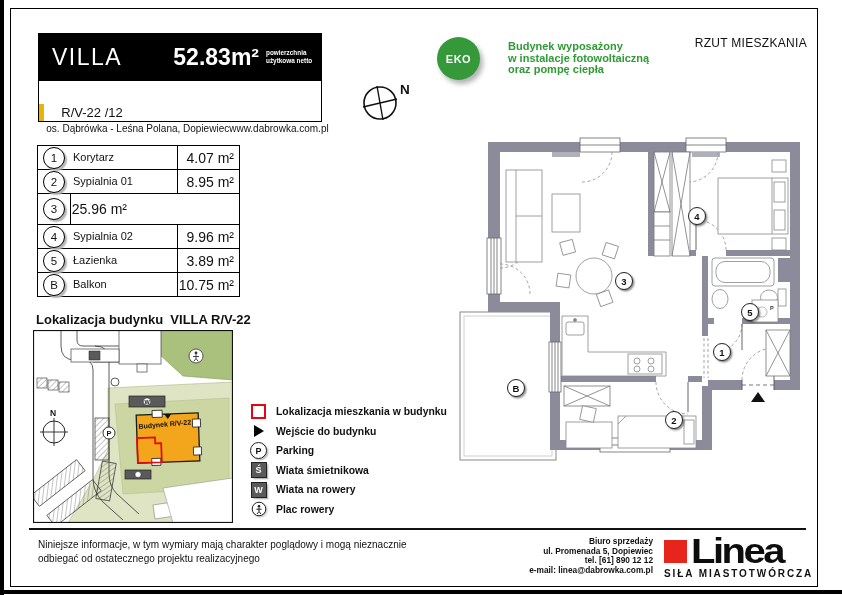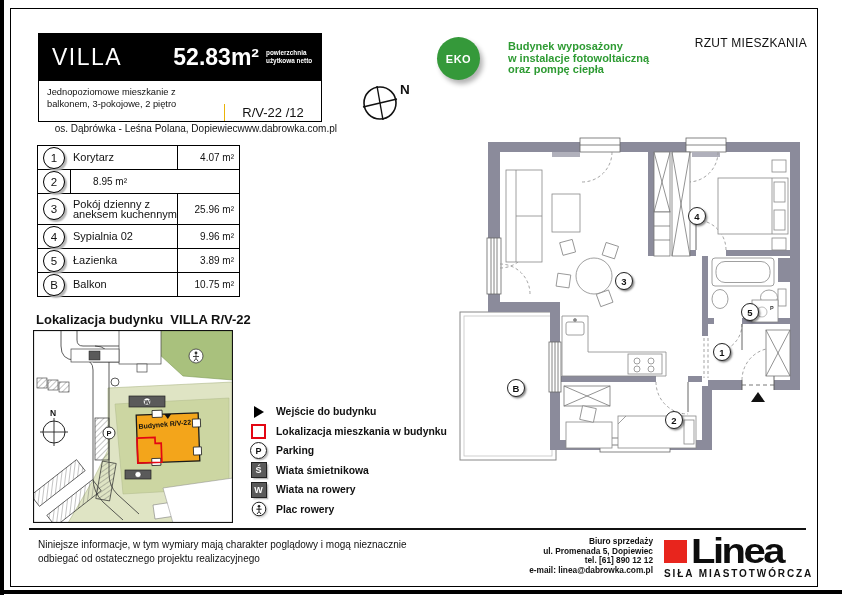--- a/index.html
+++ b/index.html
@@ -13,35 +13,35 @@
   .bottom-bar{left:0;top:590px;width:842px;height:4px;background:#000;}
 
   
   .header-box{left:38px;top:33px;width:282px;border:1px solid #000;background:#fff;}
   .header-black{height:46px;background:#000;color:#fff;display:flex;align-items:center;padding:0 7px 0 13px;box-sizing:border-box;}
   .brand{font-size:23px;letter-spacing:1.5px;font-weight:400;}
   .area-value{margin-left:auto;font-size:23px;font-weight:700;}
   .area-note{width:48px;font-size:6.4px;font-weight:bold;line-height:7.6px;margin-left:7px;}
   .header-info{display:flex;height:40px;border-top:1px solid #000;}
   .desc{flex:1;padding:5px 4px 0 8px;font-size:9.3px;line-height:12px;}
-  .unit{width:96px;border-left:1px solid #eab308;display:flex;align-items:center;justify-content:center;font-size:13px;margin-top:23px;}
-  .header-caption{left:38px;top:123px;width:299px;display:flex;justify-content:flex-end;font-size:10px;}
+  .unit{width:96px;border-left:5px solid #eab308;display:flex;align-items:center;justify-content:center;font-size:13px;margin-top:23px;}
+  .header-caption{left:38px;top:123px;width:299px;display:flex;justify-content:center;font-size:10px;}
 
   
   .rtable{left:37px;top:145px;width:201px;border:1px solid #000;background:#fff;}
   .trow{display:flex;border-bottom:1px solid #000;height:23px;}
   .trow.tall{height:30px;}
   .trow:last-child{border-bottom:none;}
   .tnum{width:32px;display:flex;align-items:center;justify-content:center;}
   .circ{width:20px;height:20px;border:1px solid #000;border-radius:50%;background:#fff;
         font-size:11.5px;display:flex;align-items:center;justify-content:center;
         box-shadow:2px 2px 1.5px #b5b5b5;}
   .tname{flex:1;font-size:11px;line-height:10.5px;display:flex;align-items:center;padding-left:3px;}
   .tarea{width:62px;border-left:1px solid #000;display:flex;align-items:center;justify-content:flex-end;
-         padding-right:5px;font-size:10px;box-sizing:border-box;}
+         padding-right:5px;font-size:14px;box-sizing:border-box;}
 
   
   .eco-circle{left:437px;top:37px;width:43px;height:43px;border-radius:50%;background:#35993a;
               color:#fff;display:flex;align-items:center;justify-content:center;
               font-size:11px;font-weight:bold;letter-spacing:.5px;
               box-shadow:3px 4px 5px rgba(0,0,0,.3);}
   .eco-text{left:508px;top:41px;font-size:11px;line-height:11.5px;color:#2e9b33;font-weight:700;}
   .page-title{left:560px;top:36px;width:247px;text-align:right;font-size:12px;font-weight:500;letter-spacing:.3px;}
 
   
@@ -83,48 +83,47 @@
   <div class="abs page-border"></div>
   <div class="abs bottom-bar"></div>
 
   <div class="abs header-box">
     <div class="header-black">
       <span class="brand">VILLA</span>
       <span class="area-value">52.83m²</span>
       <span class="area-note">powierzchnia użytkowa netto</span>
     </div>
     <div class="header-info">
-      <div class="desc">Jednopoziomowe mieszkanie z balkonem, 3-pokojowe, 2 piętro</div>
       <div class="unit">R/V-22 /12</div>
     </div>
   </div>
   <div class="abs header-caption">
     <span>os. Dąbrówka - Leśna Polana, Dopiewiec</span>
     <span>www.dabrowka.com.pl</span>
   </div>
 
   <div class="abs rtable">
     <div class="trow">
       <div class="tnum">
           <div class="circ">1</div>
         </div>
       <div class="tname">Korytarz</div>
       <div class="tarea">4.07 m²</div>
     </div>
     <div class="trow">
       <div class="tnum">
           <div class="circ">2</div>
         </div>
+      <div class="tname">Sypialnia 01</div>
       <div class="tarea">8.95 m²</div>
     </div>
     <div class="trow tall">
       <div class="tnum">
           <div class="circ">3</div>
         </div>
-      <div class="tname">Pokój dzienny z aneksem kuchennym</div>
       <div class="tarea">25.96 m²</div>
     </div>
     <div class="trow">
       <div class="tnum">
           <div class="circ">4</div>
         </div>
       <div class="tname">Sypialnia 02</div>
       <div class="tarea">9.96 m²</div>
     </div>
     <div class="trow">
@@ -228,29 +227,29 @@
       <line x1="160" y1="26.5" x2="166" y2="26.5" stroke="#333" stroke-width="0.9"></line>
       <line x1="163" y1="28.5" x2="160.7" y2="31.5" stroke="#333" stroke-width="0.9"></line>
       <line x1="163" y1="28.5" x2="165.3" y2="31.5" stroke="#333" stroke-width="0.9"></line>
     </g>
     <rect x="0.5" y="0.5" width="199" height="192" fill="none" stroke="#111" stroke-width="1.2"></rect>
   </svg>
 
   <div class="abs legend">
     <div class="legend-item">
       <span class="icon-cell">
+          <span class="icon-apartment"></span>
+        </span>
+      <span>Lokalizacja mieszkania w budynku</span>
+    </div>
+    <div class="legend-item">
+      <span class="icon-cell">
           <span class="icon-arrow"></span>
         </span>
       <span>Wejście do budynku</span>
-    </div>
-    <div class="legend-item">
-      <span class="icon-cell">
-          <span class="icon-apartment"></span>
-        </span>
-      <span>Lokalizacja mieszkania w budynku</span>
     </div>
     <div class="legend-item">
       <span class="icon-cell">
           <span class="icon-round">P</span>
         </span>
       <span>Parking</span>
     </div>
     <div class="legend-item">
       <span class="icon-cell">
           <span class="icon-shed">Ś</span>

